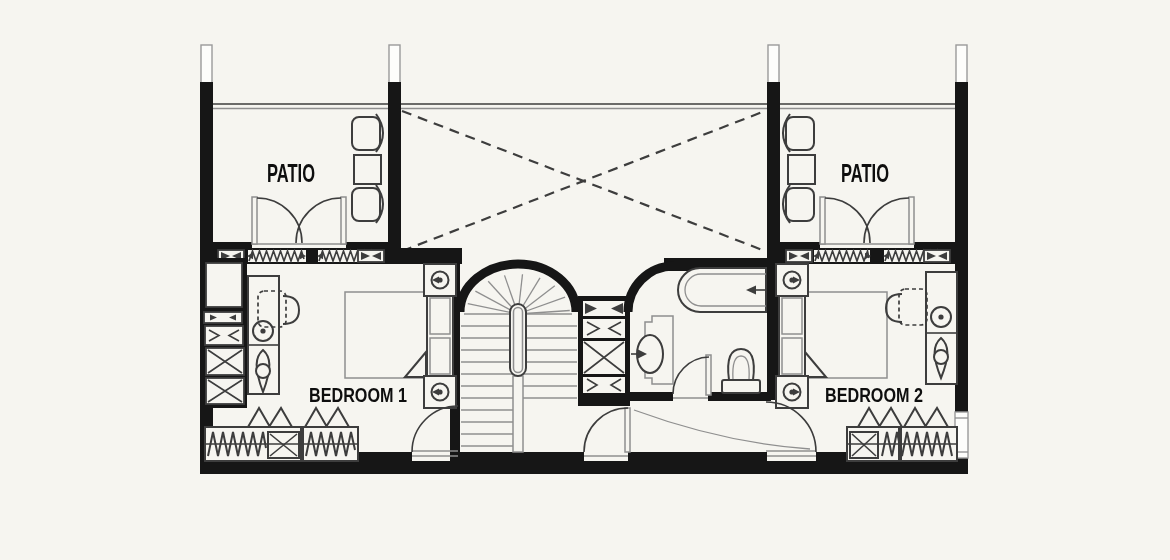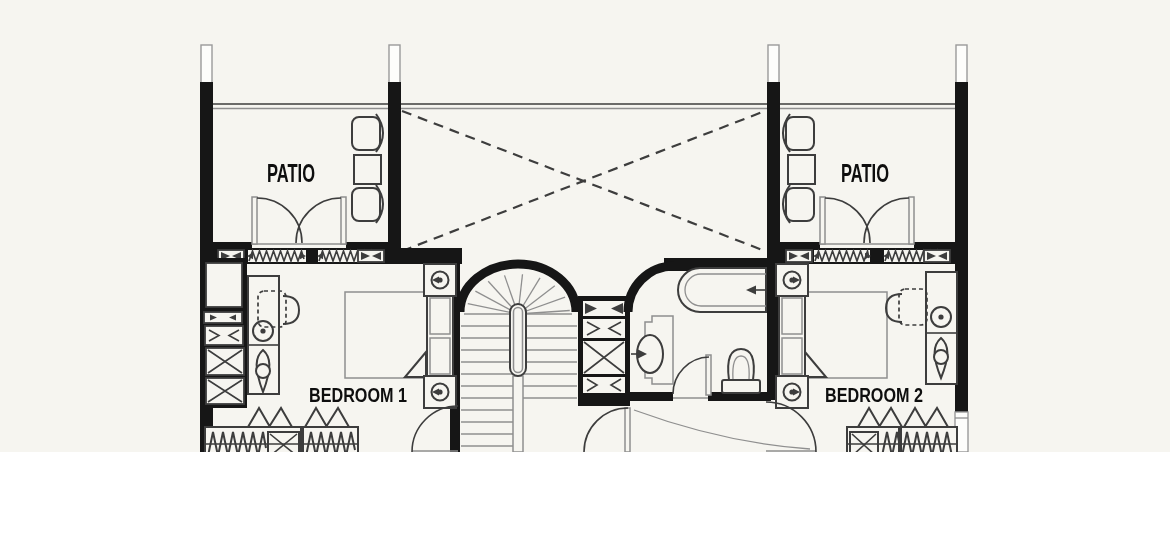--- a/index.html
+++ b/index.html
@@ -1,19 +1,19 @@
 <!DOCTYPE html>
 <html style="--paper: #f6f5f0; --wall: #161616; --line: #3d3d3d; --light: #8f8f8f; --text: #0e0e0e;"><head>
 <meta charset="utf-8">
 <style>
   :root{
     --paper:#f6f5f0; --wall:#161616; --line:#3d3d3d; --light:#8f8f8f; --text:#0e0e0e;
   }
   html,body{margin:0;padding:0;background:#fff;}
-  .stage{position:relative;width:1170px;height:452px;background:var(--paper);overflow:hidden;
+  .stage{position:relative;width:1170px;height:560px;background:var(--paper);overflow:hidden;
          font-family:"Liberation Sans", sans-serif;}
   svg{display:block}
   .wall{fill:var(--wall);stroke:none}
   .wline{stroke:var(--wall);fill:none}
   .thin{stroke:var(--line);stroke-width:1.6;fill:none}
   .thin2{stroke:var(--line);stroke-width:2;fill:none}
   .lite{stroke:var(--light);stroke-width:1.3;fill:none}
   .fix{stroke:var(--line);stroke-width:2;fill:var(--paper)}
   .fixl{stroke:var(--light);stroke-width:1.5;fill:var(--paper)}
   .inkfill{fill:var(--line);stroke:none}

